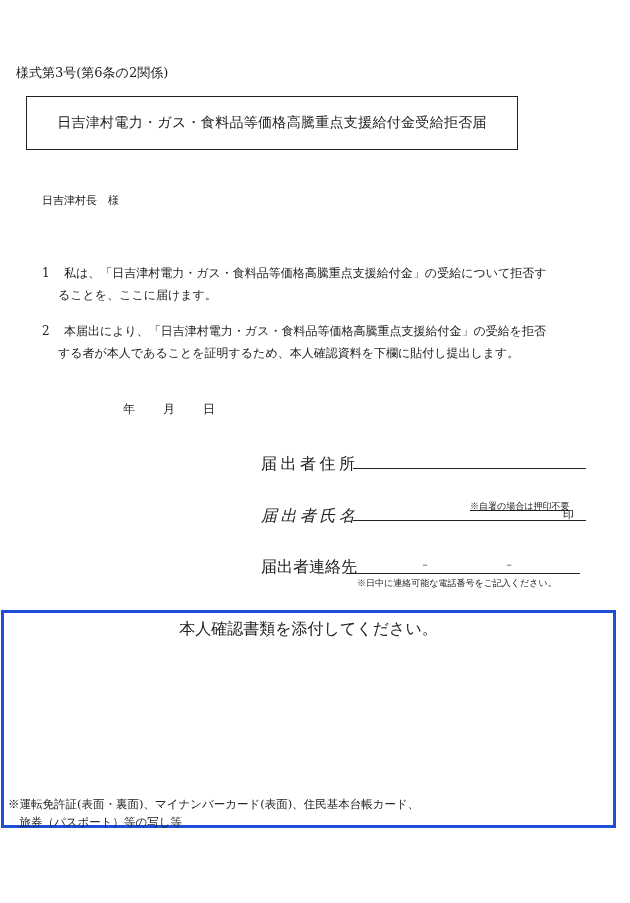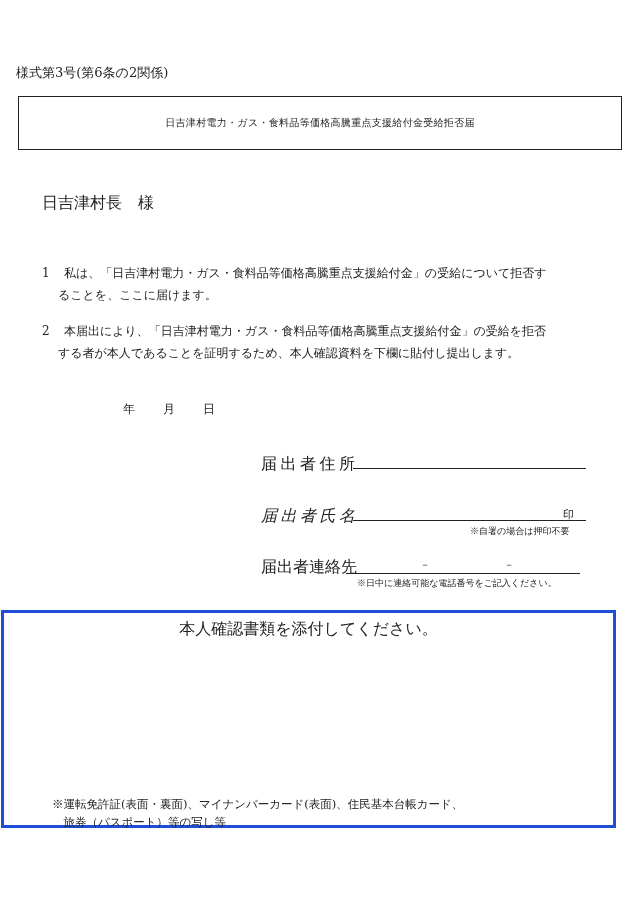--- a/index.html
+++ b/index.html
@@ -4,41 +4,41 @@
   <style>
     html, body { margin: 0; padding: 0; }
     body {
       width: 630px; height: 903px; background: #ffffff; position: relative;
       font-family: "DejaVu Serif", "Liberation Serif", serif; color: #222;
       overflow: hidden;
     }
     .abs { position: absolute; white-space: nowrap; }
     .form-number { left: 16px; top: 64px; font-size: 13px; }
     .title-box {
-      position: absolute; left: 18px; top: 96px; width: 604px; height: 54px;
+      position: absolute; left: 26px; top: 96px; width: 492px; height: 54px;
       border: 1.5px solid #222; box-sizing: border-box;
       display: flex; align-items: center; justify-content: center;
-      font-size: 10px; letter-spacing: 0.3px;
+      font-size: 14px; letter-spacing: 0.3px;
     }
-    .addressee { left: 42px; top: 193px; font-size: 16px; }
+    .addressee { left: 42px; top: 193px; font-size: 11px; }
     .para { position: absolute; left: 42px; width: 570px; font-size: 12px; line-height: 22px; }
     .para .num { display: inline-block; width: 22px; }
     .para .cont { padding-left: 16px; }
     .date { left: 123px; top: 401px; font-size: 12px; }
     .date span { display: inline-block; margin-right: 28px; }
     .label { font-size: 16px; letter-spacing: 3.5px; }
     .label.tight { letter-spacing: 0; }
     .line { position: absolute; border-bottom: 1px solid #222; }
     .note { font-size: 9px; }
     .attach-box {
       position: absolute; left: 1px; top: 610px; width: 615px; height: 218px;
       border: 3px solid #1d4ed8; box-sizing: border-box;
     }
     .attach-title { position: absolute; left: 0; right: 0; top: 6px; text-align: center; font-size: 16px; }
-    .attach-note { position: absolute; left: 4px; top: 182px; font-size: 11.5px; line-height: 18px; margin-left: 44px; }
+    .attach-note { position: absolute; left: 4px; top: 182px; font-size: 11.5px; line-height: 18px; }
   </style>
 </head>
 <body>
 
 <div class="abs form-number">様式第3号(第6条の2関係)</div>
 
 <div class="title-box">
   <span>日吉津村電力・ガス・食料品等価格高騰重点支援給付金受給拒否届</span>
 </div>
 
@@ -57,21 +57,21 @@
 <div class="abs date">
   <span>年</span><span>月</span><span>日</span>
 </div>
 
 <div class="abs label" style="left:261px; top:454px;">届出者住所</div>
 <div class="line" style="left:353px; top:468px; width:233px;"></div>
 
 <div class="abs label" style="left:261px; top:506px;font-style:italic;">届出者氏名</div>
 <div class="line" style="left:353px; top:520px; width:233px;"></div>
 <div class="abs" style="left:563px; top:507px; font-size:11px;">印</div>
-<div class="abs note" style="left:470px; top:525px;">※自署の場合は押印不要</div>
+<div class="abs note" style="left:470px; top:500px;text-decoration:underline;">※自署の場合は押印不要</div>
 
 <div class="abs label tight" style="left:261px; top:557px;text-align:right;">届出者連絡先</div>
 <div class="line" style="left:346px; top:573px; width:234px;"></div>
 <div class="abs" style="left:420px; top:558px; font-size:10px;">－</div>
 <div class="abs" style="left:504px; top:558px; font-size:10px;">－</div>
 <div class="abs note" style="left:357px; top:577px;">※日中に連絡可能な電話番号をご記入ください。</div>
 
 <div class="attach-box">
   <div class="attach-title">本人確認書類を添付してください。</div>
   <div class="attach-note">

